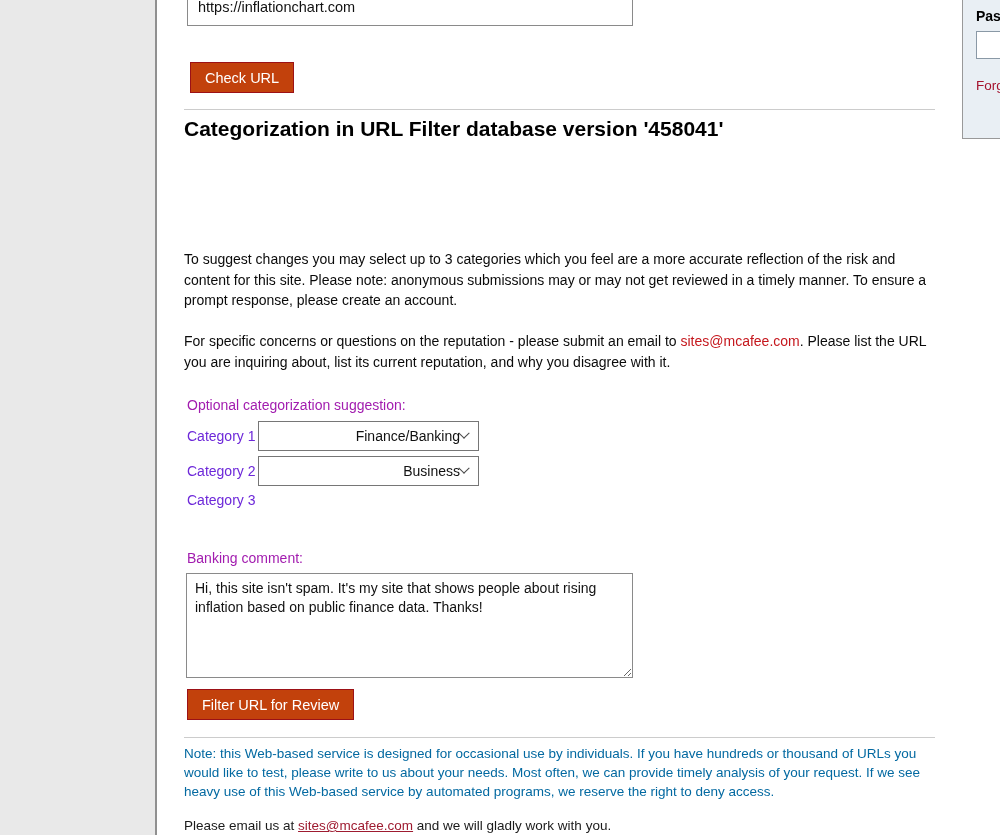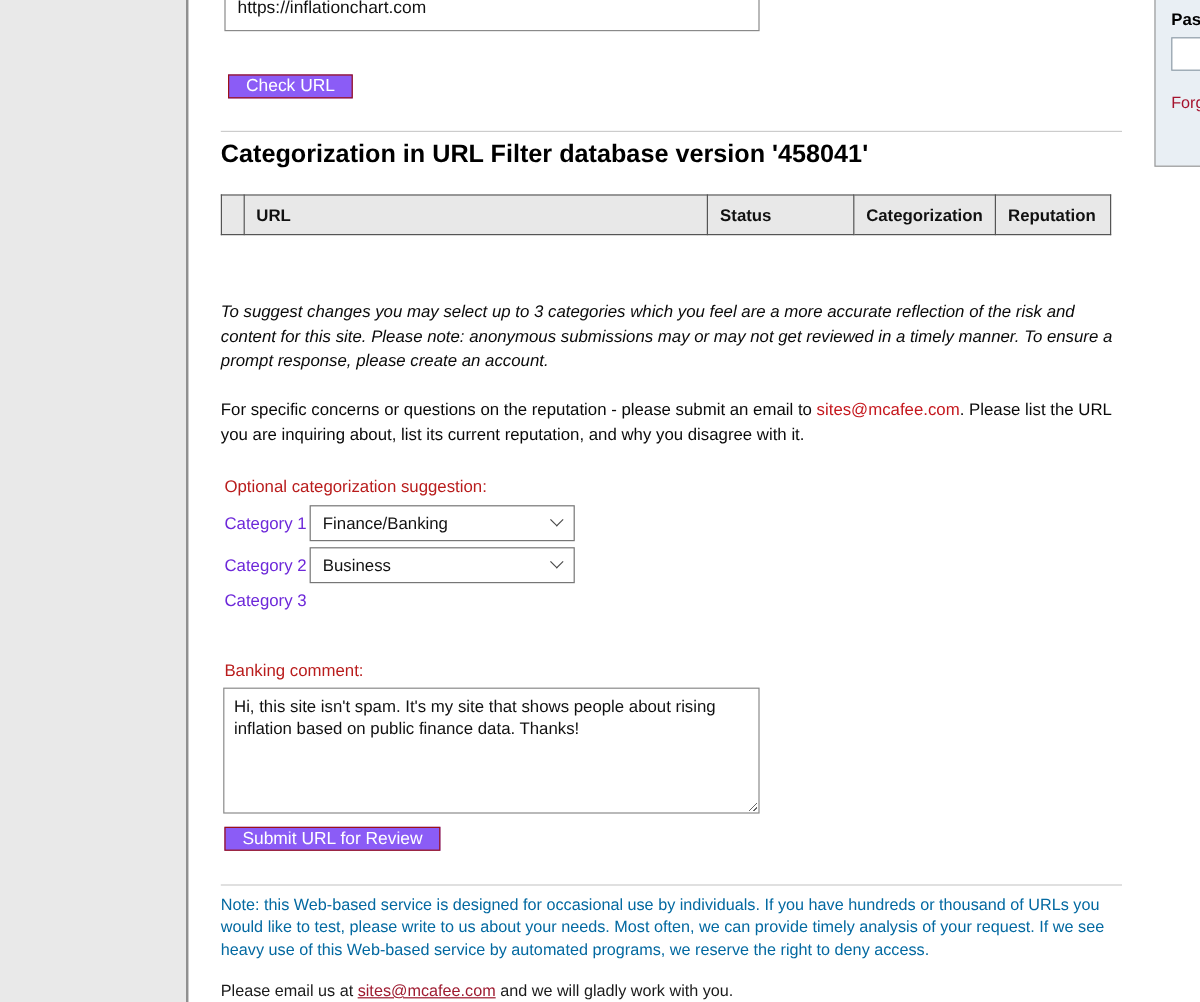--- a/index.html
+++ b/index.html
@@ -14,23 +14,23 @@
   .sidebar-left {
     position: absolute; left: 0; top: 0; width: 157px; height: 835px;
     background: #e9e9e9; border-right: 2px solid #909090;
   }
   .url-input {
     position: absolute; left: 187px; top: -12px; width: 446px; height: 38px;
     border: 1px solid #8a8a8a; padding: 0 10px; font-size: 14.5px;
     font-family: "Liberation Sans", sans-serif; color: #111; background: #fff;
   }
   .red-btn {
-    background: #8b5cf6; color: #fff; border: 1px solid #9c1116;
+    background: #c2410c; color: #fff; border: 1px solid #9c1116;
     font-size: 14.5px; font-family: "Liberation Sans", sans-serif;
-    height: 20px; padding: 0 14px; cursor: pointer;
+    height: 31px; padding: 0 14px; cursor: pointer;
   }
   .check-btn { position: absolute; left: 190px; top: 62px; }
   .submit-btn { position: absolute; left: 187px; top: 689px; }
   .hr { position: absolute; left: 184px; width: 751px; height: 0; border-top: 1px solid #cccccc; }
   .hr1 { top: 109px; }
   .hr2 { top: 737px; }
   .page-heading {
     position: absolute; left: 184px; top: 117px;
     font-size: 21px; font-weight: 700; color: #000;
   }
@@ -46,34 +46,34 @@
   table.result-table td { background: #fff; font-weight: 400; }
   .col-spacer { width: 19px; padding: 0 !important; }
   .col-url { width: 394px; }
   .col-status { width: 123px; }
   .col-cat { width: 110px; }
   .col-rep { width: 96px; }
   .para {
     position: absolute; left: 184px; width: 748px;
     font-size: 14px; line-height: 20.5px; color: #0a0a0a;
   }
-  .para-1 { top: 249px; font-style: italic; }
+  .para-1 { top: 249px; }
   .para-2 { top: 331px; }
   a.inline-link { color: #c5171d; text-decoration: none; cursor: pointer; }
-  .opt-label { position: absolute; left: 187px; font-size: 14px; color: #b91c1c; }
+  .opt-label { position: absolute; left: 187px; font-size: 14px; color: #a21caf; }
   .opt-cat-label { top: 397px; }
   .opt-comment-label { top: 550px; }
   .cat-row { position: absolute; left: 187px; display: flex; align-items: center; }
   .cat-row-1 { top: 421px; }
   .cat-row-2 { top: 456px; }
   .cat-row-3 { top: 492px; }
   .cat-row .cat-label { width: 71px; font-size: 14px; color: #6d28d9; flex: none; }
   .select-box {
     width: 221px; height: 30px; border: 1px solid #767676; background: #fff;
-    display: flex; align-items: center; justify-content: space-between;
+    display: flex; align-items: center; justify-content: flex-end;
     padding: 0 10px; font-size: 14px; cursor: pointer;
   }
   .chevron {
     width: 8px; height: 8px; flex: none;
     border-right: 1.6px solid #4a4a4a; border-bottom: 1.6px solid #4a4a4a;
     transform: rotate(45deg) translate(-2px, -2px);
   }
   .comment-area {
     position: absolute; left: 186px; top: 573px; width: 447px; height: 105px;
     border: 1px solid #8a8a8a; padding: 5px 8px; font-size: 14px; line-height: 19px;
@@ -112,27 +112,20 @@
 <input class="url-input" type="text" value="https://inflationchart.com" style="">
 
 <button class="red-btn check-btn">Check URL</button>
 
 <div class="hr hr1"></div>
 
 <h1 class="page-heading">Categorization in URL Filter database version '458041'</h1>
 
 <table class="result-table">
   <tbody>
-      <tr>
-    <th class="col-spacer"></th>
-    <th class="col-url">URL</th>
-    <th class="col-status">Status</th>
-    <th class="col-cat">Categorization</th>
-    <th class="col-rep">Reputation</th>
-  </tr>
 </tbody>
   </table>
 
 <p class="para para-1">To suggest changes you may select up to 3 categories which you feel are a more accurate reflection of the risk and content for this site. Please note: anonymous submissions may or may not get reviewed in a timely manner. To ensure a prompt response, please create an account.</p>
 
 <p class="para para-2"><span>For specific concerns or questions on the reputation - please submit an email to </span><a class="inline-link">sites@mcafee.com</a><span>. Please list the URL you are inquiring about, list its current reputation, and why you disagree with it.</span></p>
 
 <div class="opt-label opt-cat-label">Optional categorization suggestion:</div>
 
 <div class="cat-row cat-row-1">
@@ -152,21 +145,21 @@
 </div>
 
 <div class="cat-row cat-row-3">
   <span class="cat-label">Category 3</span>
 </div>
 
 <div class="opt-label opt-comment-label">Banking comment:</div>
 
 <textarea class="comment-area" style="">Hi, this site isn't spam. It's my site that shows people about rising inflation based on public finance data. Thanks!</textarea>
 
-<button class="red-btn submit-btn">Submit URL for Review</button>
+<button class="red-btn submit-btn">Filter URL for Review</button>
 
 <div class="hr hr2"></div>
 
 <p class="note-para">Note: this Web-based service is designed for occasional use by individuals. If you have hundreds or thousand of URLs you would like to test, please write to us about your needs. Most often, we can provide timely analysis of your request. If we see heavy use of this Web-based service by automated programs, we reserve the right to deny access.</p>
 
 <p class="email-line"><span>Please email us at </span><a class="dark-link">sites@mcafee.com</a><span> and we will gladly work with you.</span></p>
 
 <div class="login-panel">
   <span class="pw-label">Pass</span>
   <input class="pw-input" type="text" style="">

